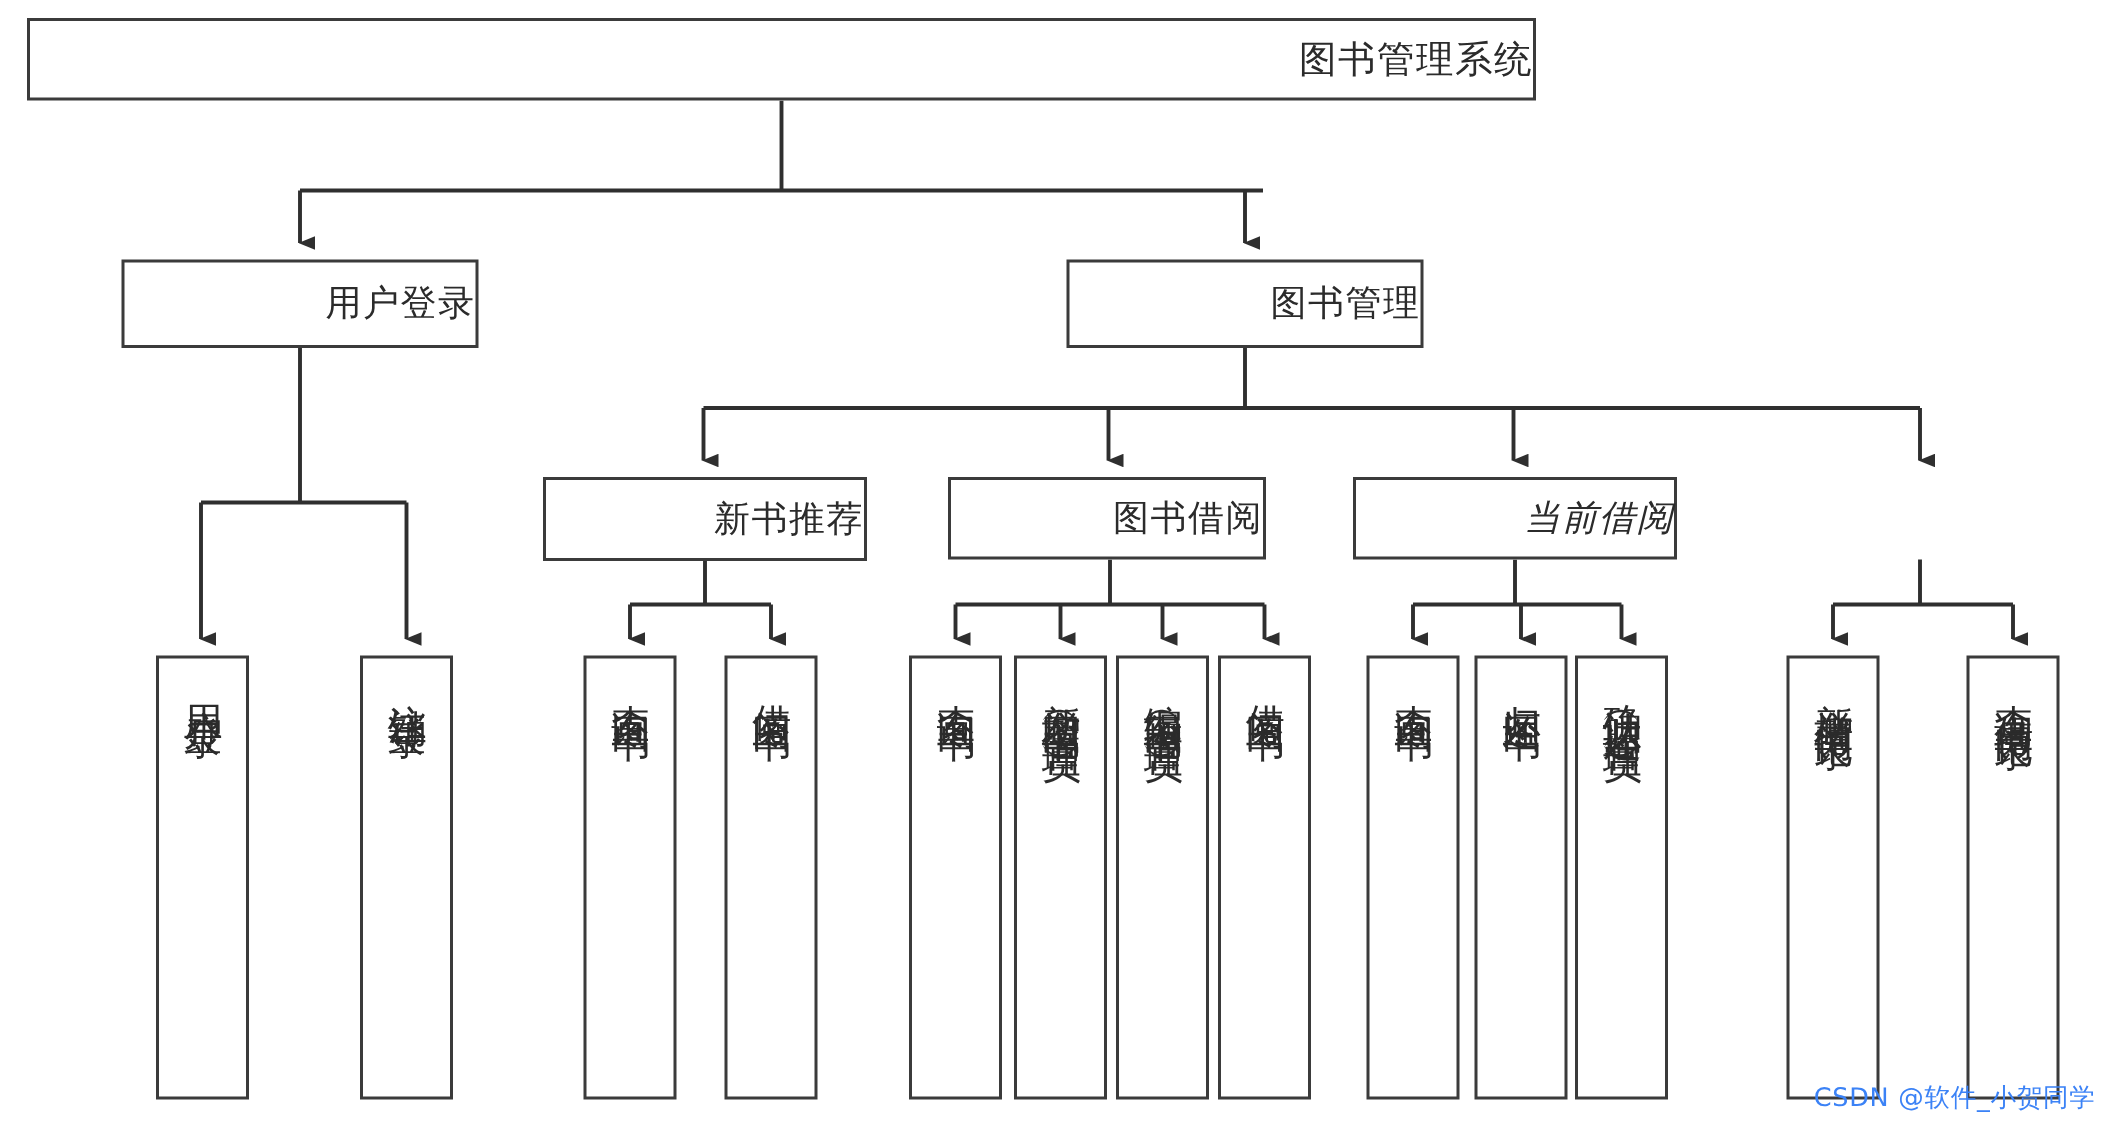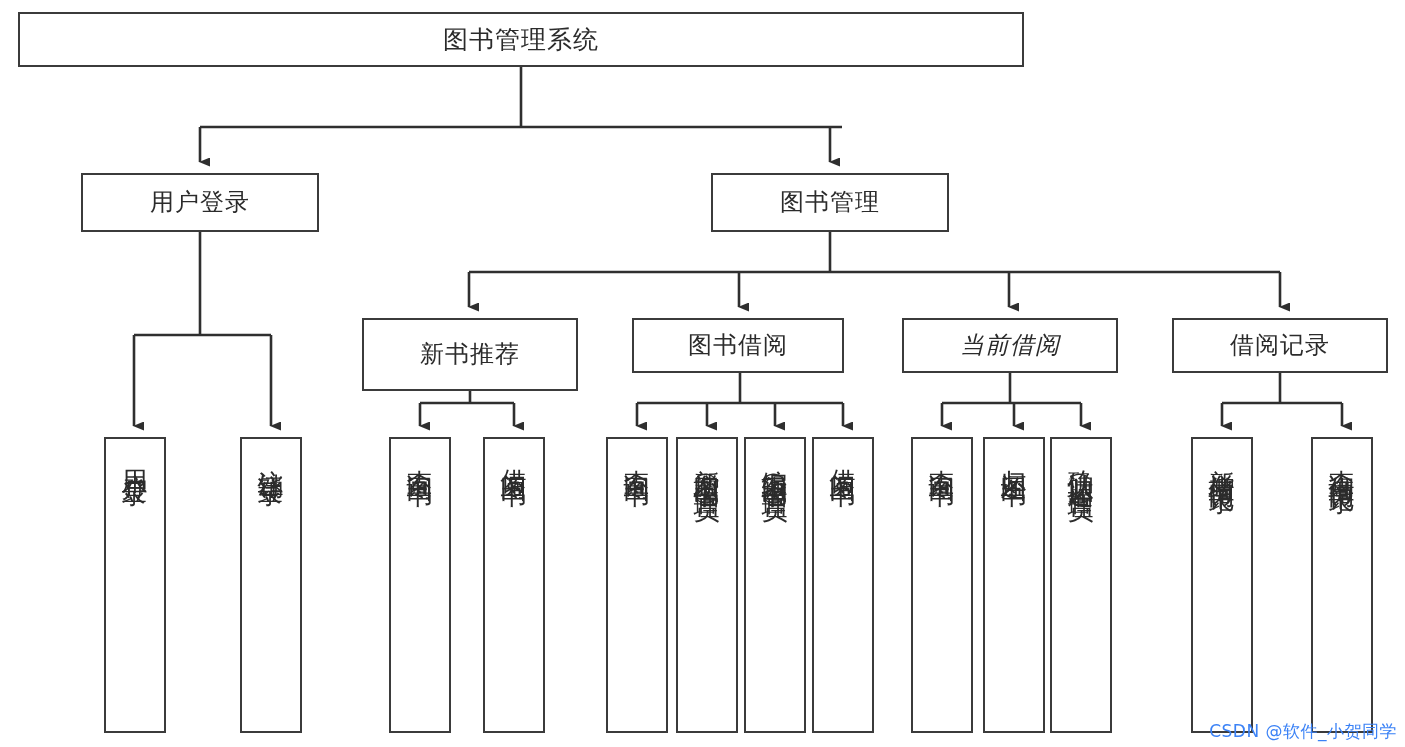--- a/index.html
+++ b/index.html
@@ -26,21 +26,21 @@
     height: 747px;
     pointer-events: none;
   }
   .node {
     position: absolute;
     box-sizing: border-box;
     border: 2.5px solid #3b3b3b;
     background: #ffffff;
     display: flex;
     align-items: center;
-    justify-content: center;
+    justify-content: flex-end;
     color: #2b2b2b;
   }
   .node-label {
     display: block;
     text-align: center;
     line-height: 1.02;
     color: #2b2b2b;
     white-space: pre-line;
   }
   
@@ -137,35 +137,32 @@
   </div>
 
   <div class="node horiz" style="left: 81px; top: 173px; width: 238px; height: 59px; border-color: rgb(59, 59, 59); color: rgb(43, 43, 43);">
     <span class="node-label">用户登录</span>
   </div>
 
   <div class="node horiz" style="left: 711px; top: 173px; width: 238px; height: 59px; border-color: rgb(59, 59, 59); color: rgb(43, 43, 43);">
     <span class="node-label">图书管理</span>
   </div>
 
-  <div class="node horiz" style="left: 362px; top: 318px; width: 216px; height: 73px; border-color: rgb(59, 59, 59); color: rgb(43, 43, 43);">
+  <div class="node horiz" style="left: 362px; top: 318px; width: 216px; height: 56px; border-color: rgb(59, 59, 59); color: rgb(43, 43, 43);">
     <span class="node-label">新书推荐</span>
   </div>
 
   <div class="node horiz" style="left: 632px; top: 318px; width: 212px; height: 55px; border-color: rgb(59, 59, 59); color: rgb(43, 43, 43);">
     <span class="node-label">图书借阅</span>
   </div>
 
   <div class="node horiz" style="left: 902px; top: 318px; width: 216px; height: 55px; border-color: rgb(59, 59, 59); color: rgb(43, 43, 43); font-style: italic;">
     <span class="node-label">当前借阅</span>
   </div>
 
-  <div class="node horiz" style="left: 1172px; top: 318px; width: 216px; height: 55px; border-color: rgb(59, 59, 59); color: rgb(43, 43, 43);">
-    <span class="node-label">借阅记录</span>
-  </div>
 
   <div class="node vert" style="left: 104px; top: 437px; width: 62px; height: 296px; border-color: rgb(59, 59, 59); color: rgb(43, 43, 43);">
     <span class="node-label">用户登录</span>
   </div>
   <div class="node vert" style="left: 240px; top: 437px; width: 62px; height: 296px; border-color: rgb(59, 59, 59); color: rgb(43, 43, 43);">
     <span class="node-label">注销登录</span>
   </div>
 
   <div class="node vert" style="left: 389px; top: 437px; width: 62px; height: 296px; border-color: rgb(59, 59, 59); color: rgb(43, 43, 43);">
     <span class="node-label">查询图书</span>

